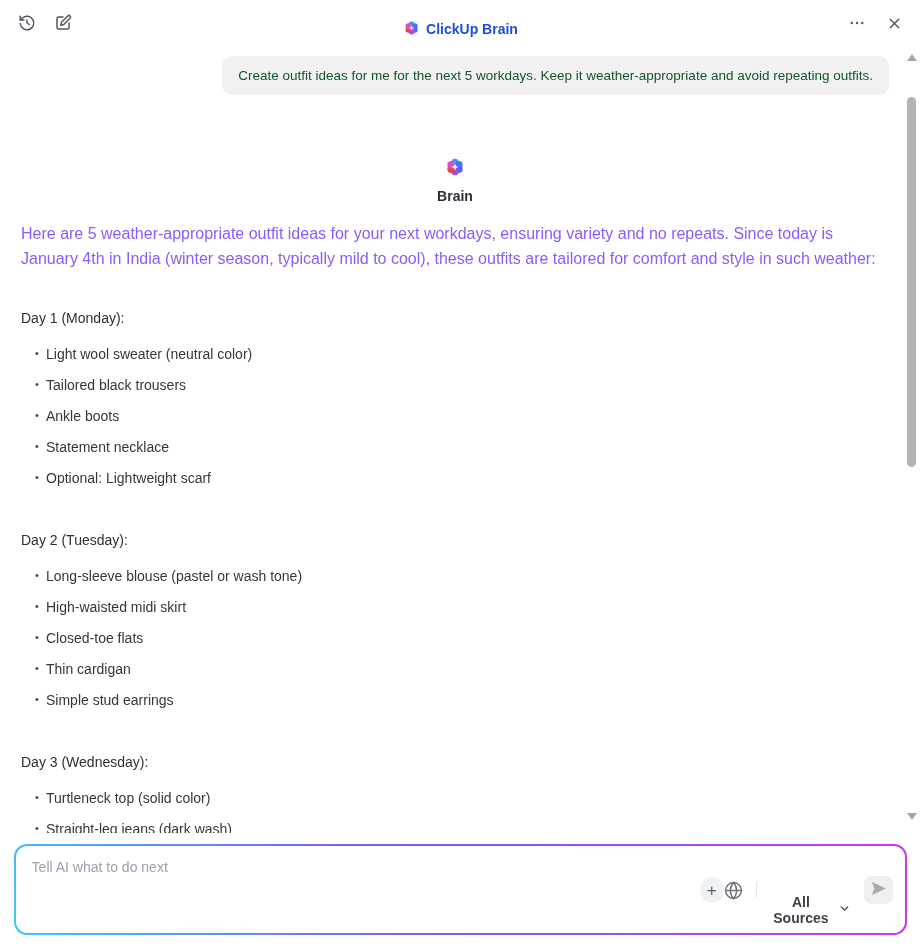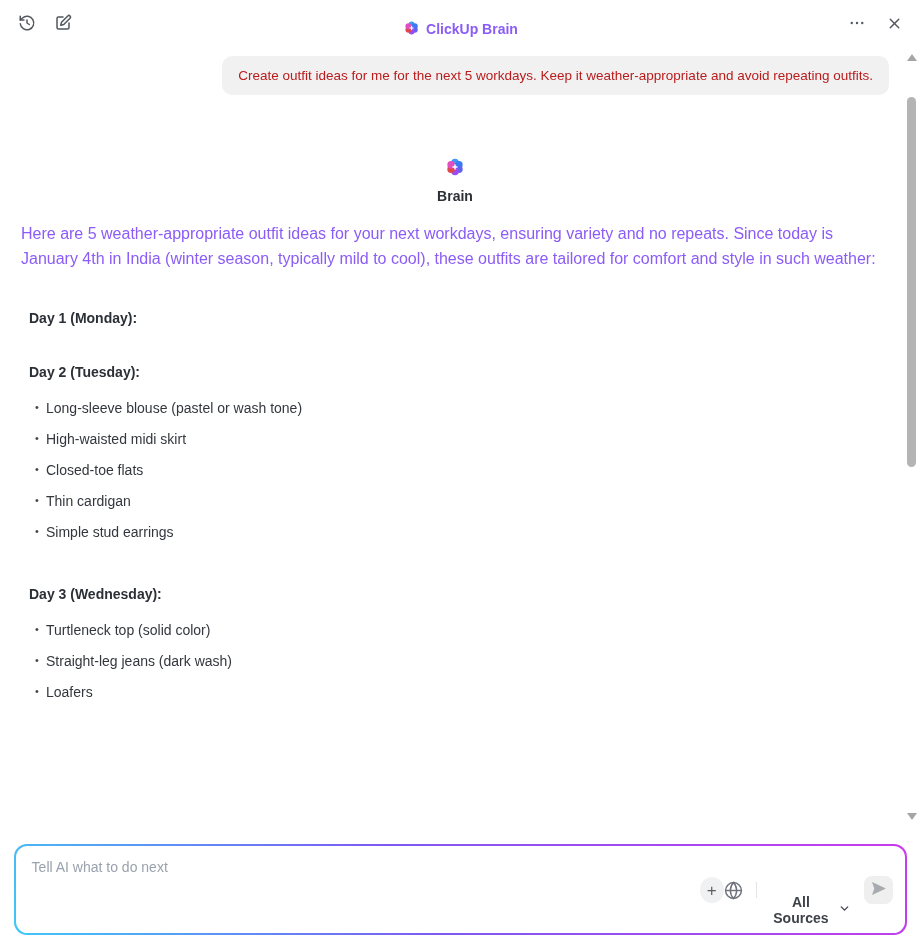--- a/index.html
+++ b/index.html
@@ -9,34 +9,34 @@
     font-family:"Liberation Sans", sans-serif; color:#33373d;
   }
   button { font-family:"Liberation Sans", sans-serif; cursor:pointer; background:none; border:none; }
 
   
   .titlebar { height:46px; display:flex; align-items:center; padding:0 18px; position:relative; background:#fff; }
   .tb-left { display:flex; gap:18px; align-items:center; }
   .icon-btn { color:#52575e; display:flex; align-items:center; justify-content:center; padding:0; }
   .icon-btn svg { display:block; }
   .tb-title { position:absolute; left:50%; transform:translateX(-50%); display:flex; align-items:center; gap:7px;
-              font-weight:700; font-size:14px; color:#8b5cf6;margin-top:12px; }
+              font-weight:700; font-size:14px; color:#1d4ed8;margin-top:12px; }
   .tb-right { margin-left:auto; display:flex; gap:20px; align-items:center; color:#5d6168; }
 
   
   .chat { position:absolute; top:46px; left:0; right:20px; bottom:114px; overflow:hidden;
           padding:10px 12px 0 21px; }
   .user-row { display:flex; justify-content:flex-end; }
   .bubble { background:#f1f1f2; border-radius:10px; padding:12px 16px; font-size:13.5px;
-            color:#b91c1c; white-space:nowrap; }
+            color:#14532d; white-space:nowrap; }
   .brain-head { margin-top:62px; display:flex; gap:8px; align-items:center;
                 font-weight:700; font-size:14px; color:#2b2f36;flex-direction:column; }
   .intro { margin-top:17px; font-size:16px; line-height:1.58; color:#8b5cf6; max-width:862px; }
   .day { margin-top:38px; }
-  .day h3 { font-size:14px; font-weight:700; color:#2b2f36; margin:0 0 13px 8px; }
+  .day h3 { font-size:14px; font-weight:400; color:#2b2f36; margin:0 0 13px 0; }
   .day ul { list-style:none; }
   .day li { position:relative; padding:7.5px 0 7.5px 25px; font-size:14px; color:#33373d; }
   .day li::before { content:"•"; position:absolute; left:14px; top:8px; font-size:11px; color:#41454c; }
 
   
   .scrollbar { position:absolute; top:48px; right:2px; width:14px; height:779px; }
   .sb-up, .sb-down { position:absolute; left:2px; width:0; height:0;
     border-left:5px solid transparent; border-right:5px solid transparent; }
   .sb-up { top:6px; border-bottom:7px solid #a6a6a6; }
   .sb-down { top:765px; border-top:7px solid #a6a6a6; }
@@ -139,20 +139,27 @@
           <path d="M12 9.6v4.8M9.6 12h4.8" stroke="#ffffff" stroke-width="1.7" stroke-linecap="round"></path>
         </svg>
       </span>
       <span>Brain</span>
     </div>
 
     <p class="intro">Here are 5 weather-appropriate outfit ideas for your next workdays, ensuring variety and no repeats. Since today is January 4th in India (winter season, typically mild to cool), these outfits are tailored for comfort and style in such weather:</p>
 
     <section class="day">
       <h3>Day 1 (Monday):</h3>
+      <ul>
+        <li>Light wool sweater (neutral color)</li>
+        <li>Tailored black trousers</li>
+        <li>Ankle boots</li>
+        <li>Statement necklace</li>
+        <li>Optional: Lightweight scarf</li>
+      </ul>
     </section>
 
     <section class="day">
       <h3>Day 2 (Tuesday):</h3>
       <ul>
         <li>Long-sleeve blouse (pastel or wash tone)</li>
         <li>High-waisted midi skirt</li>
         <li>Closed-toe flats</li>
         <li>Thin cardigan</li>
         <li>Simple stud earrings</li>

